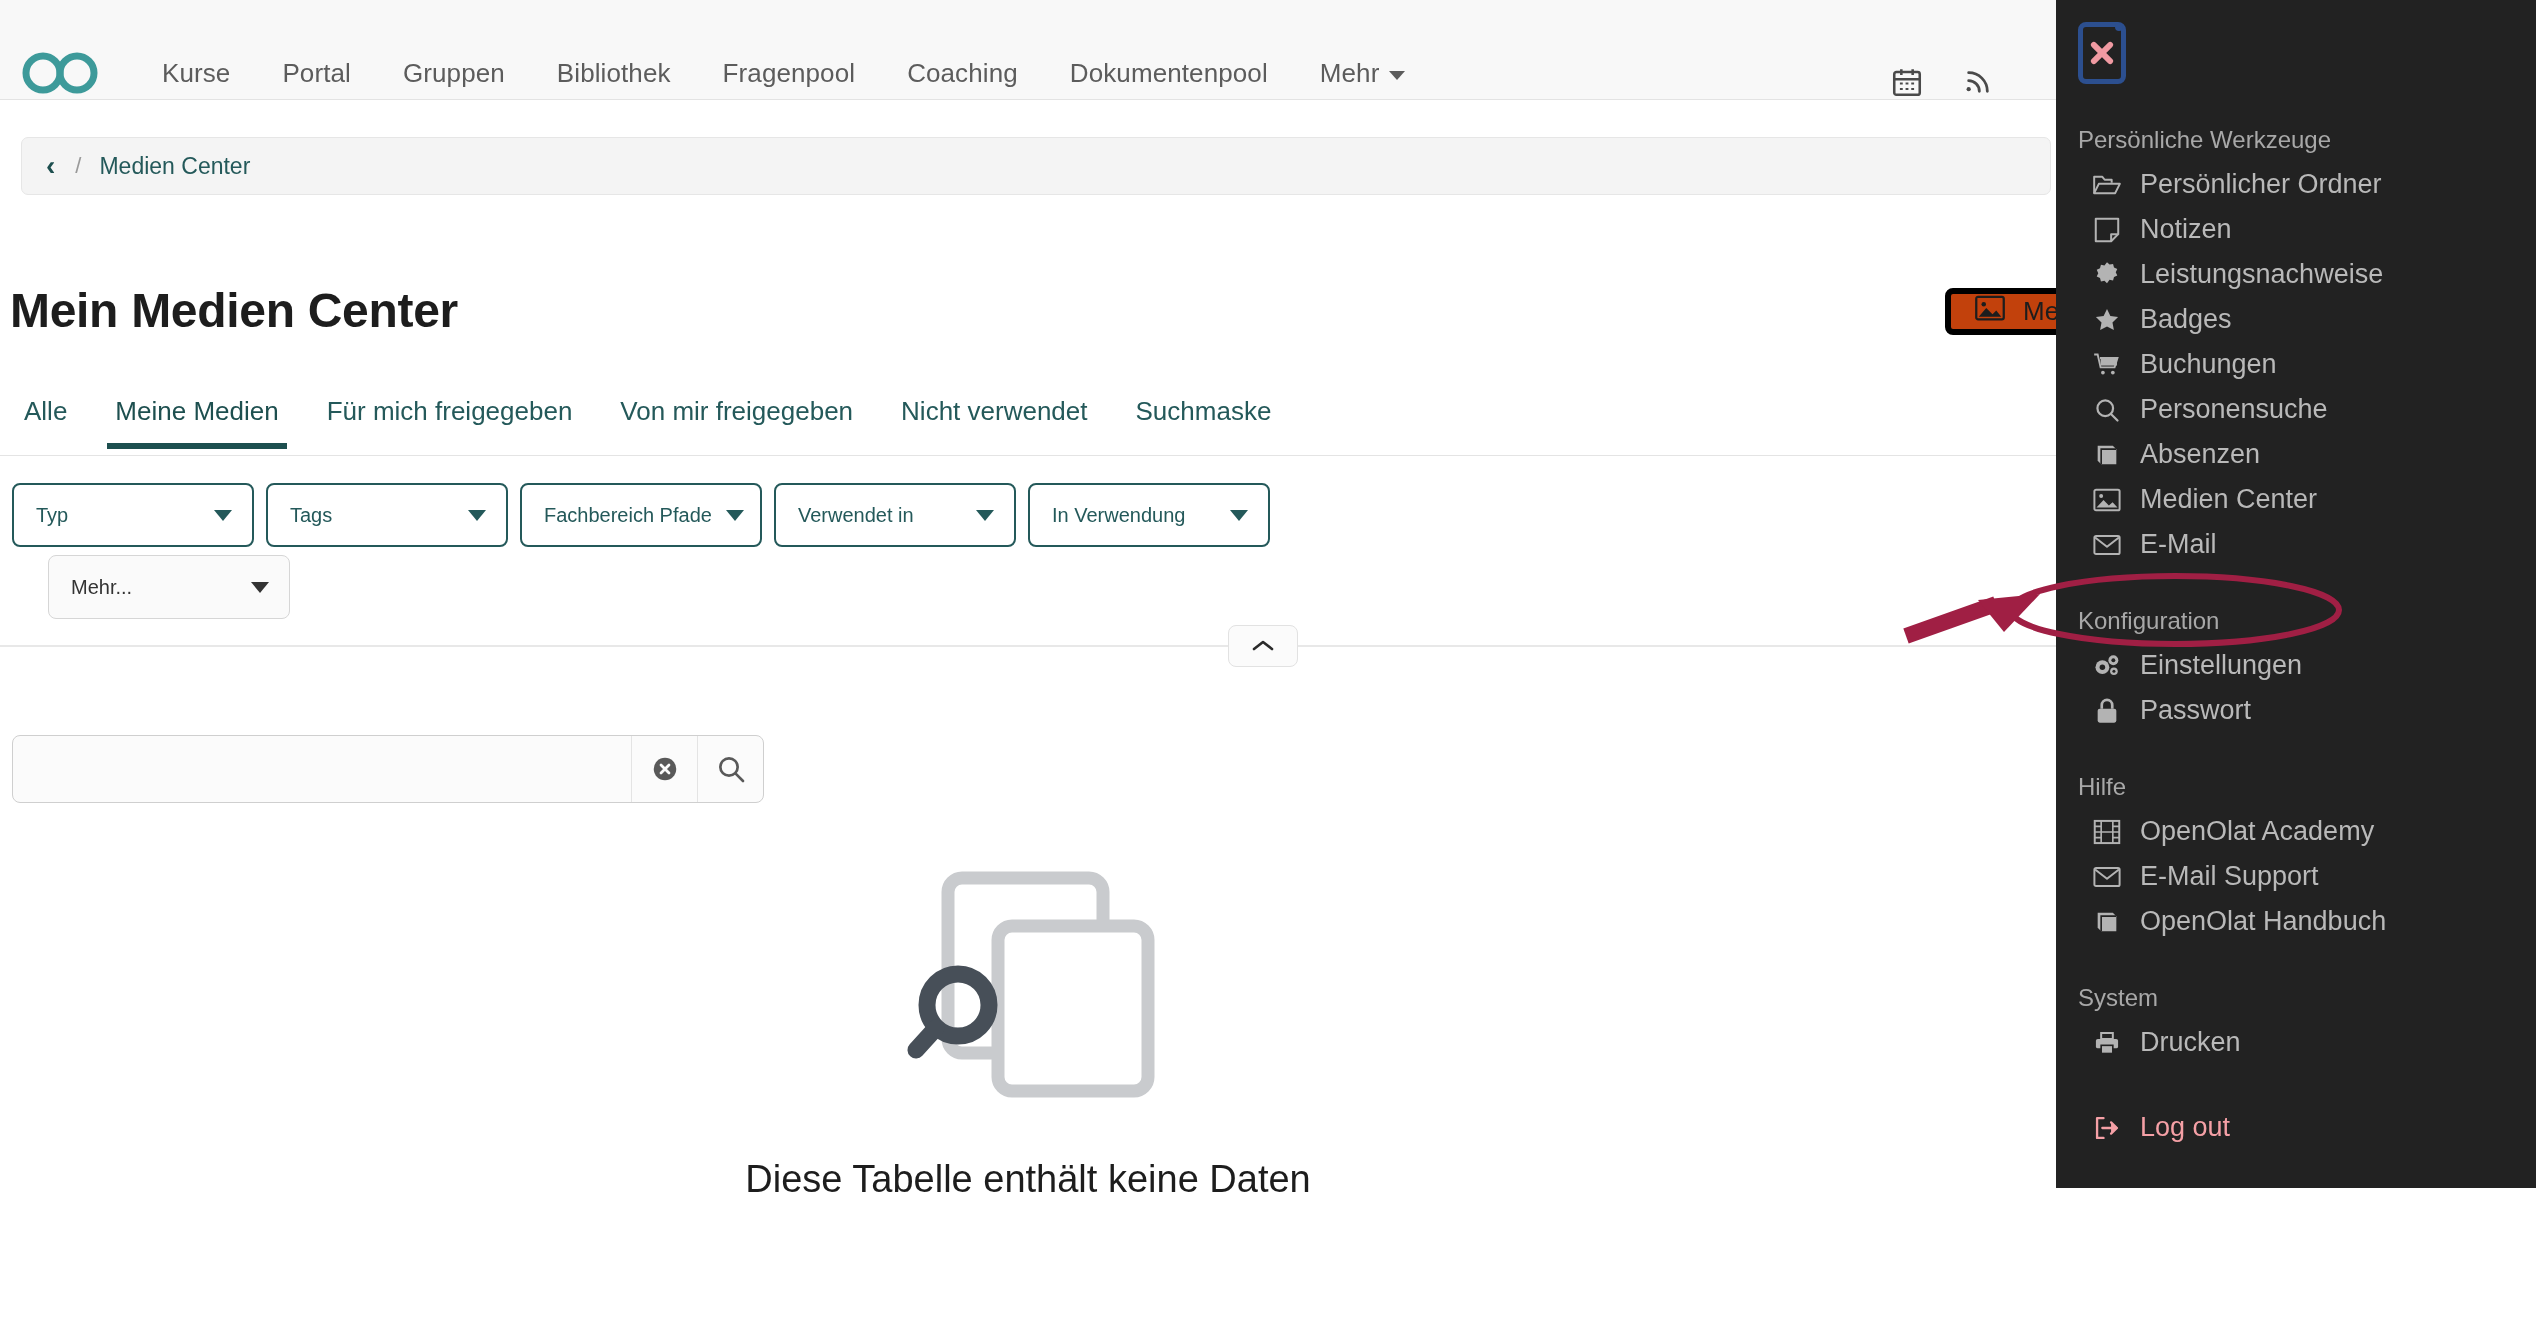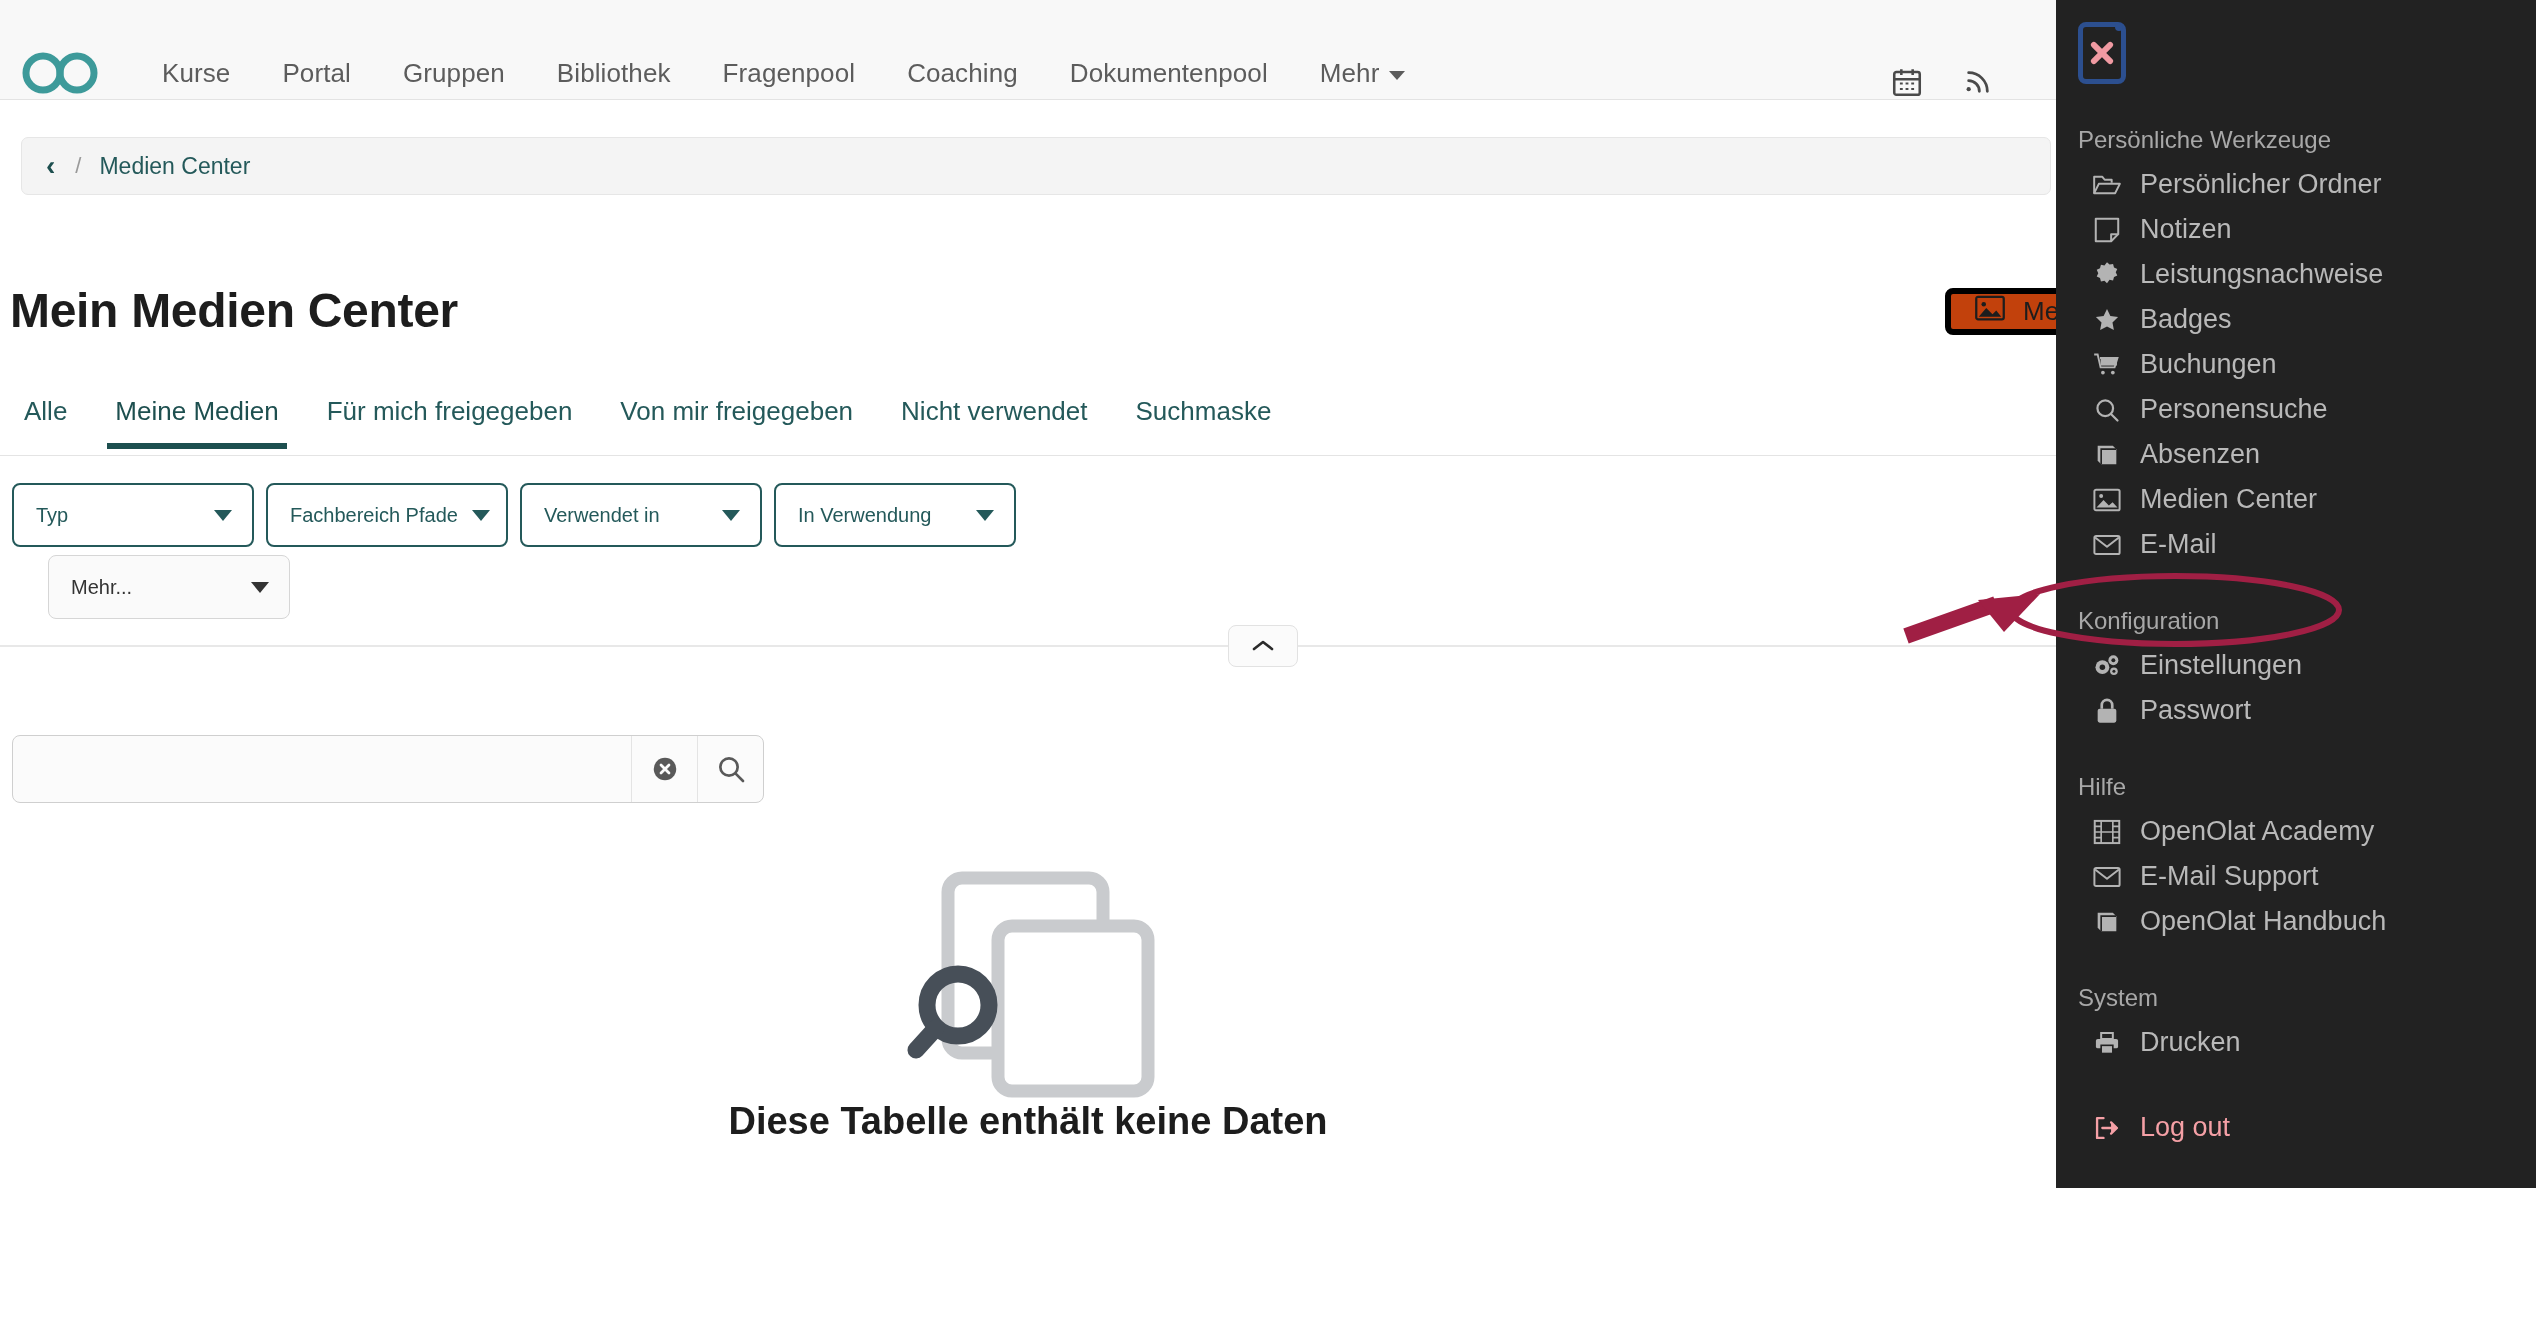--- a/index.html
+++ b/index.html
@@ -126,21 +126,21 @@
     width: 66px; display: flex; align-items: center; justify-content: center;
     border-left: 1px solid #e4e4e4; cursor: pointer; color: #595959;
   }
 
   
   .empty {
     position: absolute; top: 860px; left: 0; width: 2056px;
     display: flex; flex-direction: column; align-items: center;
   }
   .empty-ill { width: 300px; height: 240px; position: relative; }
-  .empty-text { font-size: 38px; font-weight: bold; color: #1d1d1d; }
+  .empty-text { margin-top: 58px; font-size: 38px; font-weight: normal; color: #1d1d1d; }
 
   
   .sidebar {
     position: absolute; top: 0; left: 2056px;
     width: 480px; height: 1188px;
     background: #222222;
     padding-top: 18px;
   }
   .sb-close {
     position: absolute; top: 22px; left: 22px;
@@ -242,20 +242,24 @@
     <div class="tab"><span>Nicht verwendet</span></div>
     <div class="tab"><span>Suchmaske</span></div>
   </div>
 
   <div class="filters">
     <div class="filter-sel">
       <span>Typ</span>
       <span class="dd"></span>
     </div>
     <div class="filter-sel">
+      <span>Tags</span>
+      <span class="dd"></span>
+    </div>
+    <div class="filter-sel">
       <span>Fachbereich Pfade</span>
       <span class="dd"></span>
     </div>
     <div class="filter-sel">
       <span>Verwendet in</span>
       <span class="dd"></span>
     </div>
     <div class="filter-sel">
       <span>In Verwendung</span>
       <span class="dd"></span>

